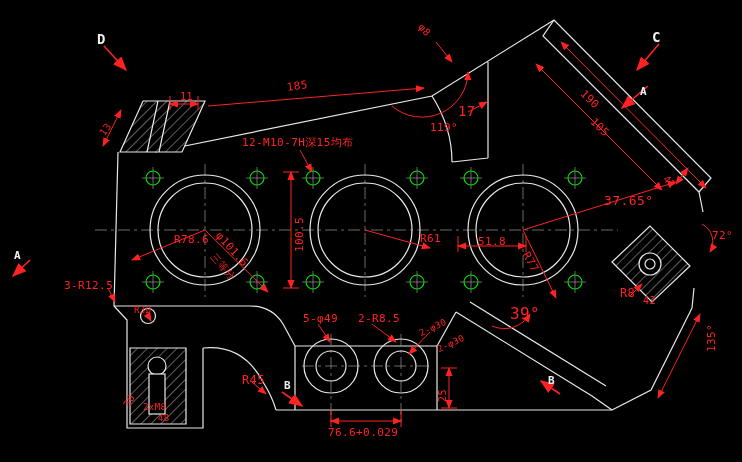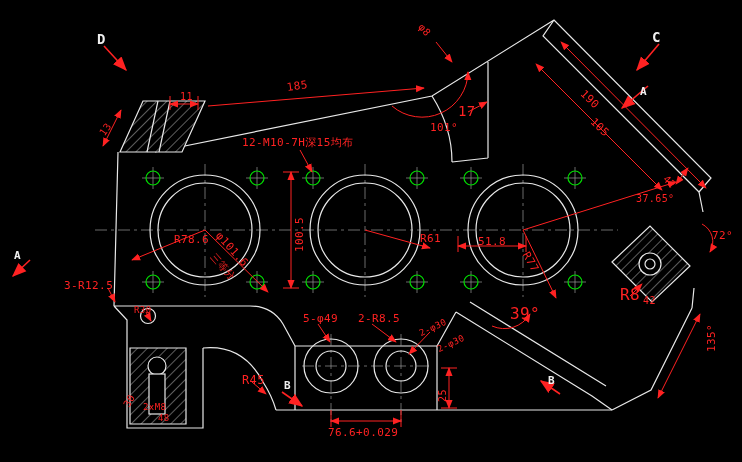--- a/index.html
+++ b/index.html
@@ -146,44 +146,44 @@
       <div class="dim-label" style="left: 652px; top: 30px; font-size: 14px; color: rgb(240, 240, 240); font-weight: bold;">C</div>
       <div class="dim-label" style="left: 640px; top: 86px; font-size: 11px; color: rgb(240, 240, 240); font-weight: bold;">A</div>
       <div class="dim-label" style="left: 14px; top: 250px; font-size: 11px; color: rgb(240, 240, 240); font-weight: bold;">A</div>
       <div class="dim-label" style="left: 284px; top: 380px; font-size: 11px; color: rgb(240, 240, 240); font-weight: bold;">B</div>
       <div class="dim-label" style="left: 548px; top: 375px; font-size: 11px; color: rgb(240, 240, 240); font-weight: bold;">B</div>
       <div class="dim-label" style="left: 180px; top: 92px; font-size: 10px; color: rgb(255, 34, 34);">11</div>
       <div class="dim-label" style="left: 98px; top: 132px; font-size: 10px; color: rgb(255, 34, 34); transform: rotate(-55deg);">13</div>
       <div class="dim-label" style="left: 242px; top: 137px; font-size: 11px; color: rgb(255, 34, 34);">12-M10-7H深15均布</div>
       <div class="dim-label" style="left: 286px; top: 82px; font-size: 11px; color: rgb(255, 34, 34); transform: rotate(-8deg);">185</div>
       <div class="dim-label" style="left: 458px; top: 104px; font-size: 14px; color: rgb(255, 34, 34);">17</div>
-      <div class="dim-label" style="left: 430px; top: 122px; font-size: 11px; color: rgb(255, 34, 34);">101°</div>
+      <div class="dim-label" style="left: 430px; top: 122px; font-size: 11px; color: rgb(255, 34, 34);">119°</div>
       <div class="dim-label" style="left: 424px; top: 22px; font-size: 10px; color: rgb(255, 34, 34); transform: rotate(50deg);">φ8</div>
       <div class="dim-label" style="left: 586px; top: 88px; font-size: 11px; color: rgb(255, 34, 34); transform: rotate(44deg);">190</div>
       <div class="dim-label" style="left: 596px; top: 116px; font-size: 11px; color: rgb(255, 34, 34); transform: rotate(44deg);">105</div>
       <div class="dim-label" style="left: 668px; top: 174px; font-size: 10px; color: rgb(255, 34, 34); transform: rotate(44deg);">42</div>
-      <div class="dim-label" style="left: 604px; top: 194px; font-size: 10px; color: rgb(255, 34, 34); margin-left: 32px;">37.65°</div>
+      <div class="dim-label" style="left: 604px; top: 194px; font-size: 13px; color: rgb(255, 34, 34);">37.65°</div>
       <div class="dim-label" style="left: 712px; top: 230px; font-size: 11px; color: rgb(255, 34, 34);">72°</div>
       <div class="dim-label" style="left: 174px; top: 234px; font-size: 11px; color: rgb(255, 34, 34);">R78.6</div>
       <div class="dim-label" style="left: 222px; top: 230px; font-size: 11px; color: rgb(255, 34, 34); transform: rotate(48deg);">φ101.6</div>
       <div class="dim-label" style="left: 216px; top: 252px; font-size: 10px; color: rgb(255, 34, 34); transform: rotate(48deg);">三等分</div>
       <div class="dim-label" style="left: 294px; top: 252px; font-size: 11px; color: rgb(255, 34, 34); transform: rotate(-90deg);">100.5</div>
       <div class="dim-label" style="left: 420px; top: 233px; font-size: 11px; color: rgb(255, 34, 34);">R61</div>
       <div class="dim-label" style="left: 478px; top: 236px; font-size: 11px; color: rgb(255, 34, 34);">51.8</div>
       <div class="dim-label" style="left: 530px; top: 250px; font-size: 11px; color: rgb(255, 34, 34); transform: rotate(60deg);">R77</div>
       <div class="dim-label" style="left: 64px; top: 280px; font-size: 11px; color: rgb(255, 34, 34);">3-R12.5</div>
       <div class="dim-label" style="left: 134px; top: 306px; font-size: 9px; color: rgb(255, 34, 34);">R30</div>
       <div class="dim-label" style="left: 303px; top: 313px; font-size: 11px; color: rgb(255, 34, 34);">5-φ49</div>
       <div class="dim-label" style="left: 358px; top: 313px; font-size: 11px; color: rgb(255, 34, 34);">2-R8.5</div>
       <div class="dim-label" style="left: 418px; top: 330px; font-size: 9px; color: rgb(255, 34, 34); transform: rotate(-25deg);">2-φ30</div>
       <div class="dim-label" style="left: 436px; top: 346px; font-size: 9px; color: rgb(255, 34, 34); transform: rotate(-25deg);">2-φ30</div>
       <div class="dim-label" style="left: 438px; top: 402px; font-size: 10px; color: rgb(255, 34, 34); transform: rotate(-90deg);">25</div>
       <div class="dim-label" style="left: 328px; top: 427px; font-size: 11px; color: rgb(255, 34, 34);">76.6+0.029</div>
       <div class="dim-label" style="left: 242px; top: 374px; font-size: 12px; color: rgb(255, 34, 34);">R45</div>
       <div class="dim-label" style="left: 122px; top: 404px; font-size: 10px; color: rgb(255, 34, 34); transform: rotate(-60deg);">30</div>
       <div class="dim-label" style="left: 143px; top: 403px; font-size: 9px; color: rgb(255, 34, 34);">2xM8</div>
       <div class="dim-label" style="left: 158px; top: 414px; font-size: 9px; color: rgb(255, 34, 34);">48</div>
-      <div class="dim-label" style="left: 620px; top: 287px; font-size: 16px; color: rgb(255, 34, 34);">R8</div>
+      <div class="dim-label" style="left: 620px; top: 287px; font-size: 12px; color: rgb(255, 34, 34);">R8</div>
       <div class="dim-label" style="left: 643px; top: 296px; font-size: 10px; color: rgb(255, 34, 34);">42</div>
       <div class="dim-label" style="left: 706px; top: 352px; font-size: 11px; color: rgb(255, 34, 34); transform: rotate(-90deg);">135°</div>
       <div class="dim-label" style="left: 510px; top: 306px; font-size: 16px; color: rgb(255, 34, 34);">39°</div>
     </div>
 </div>
 
 </body></html>

